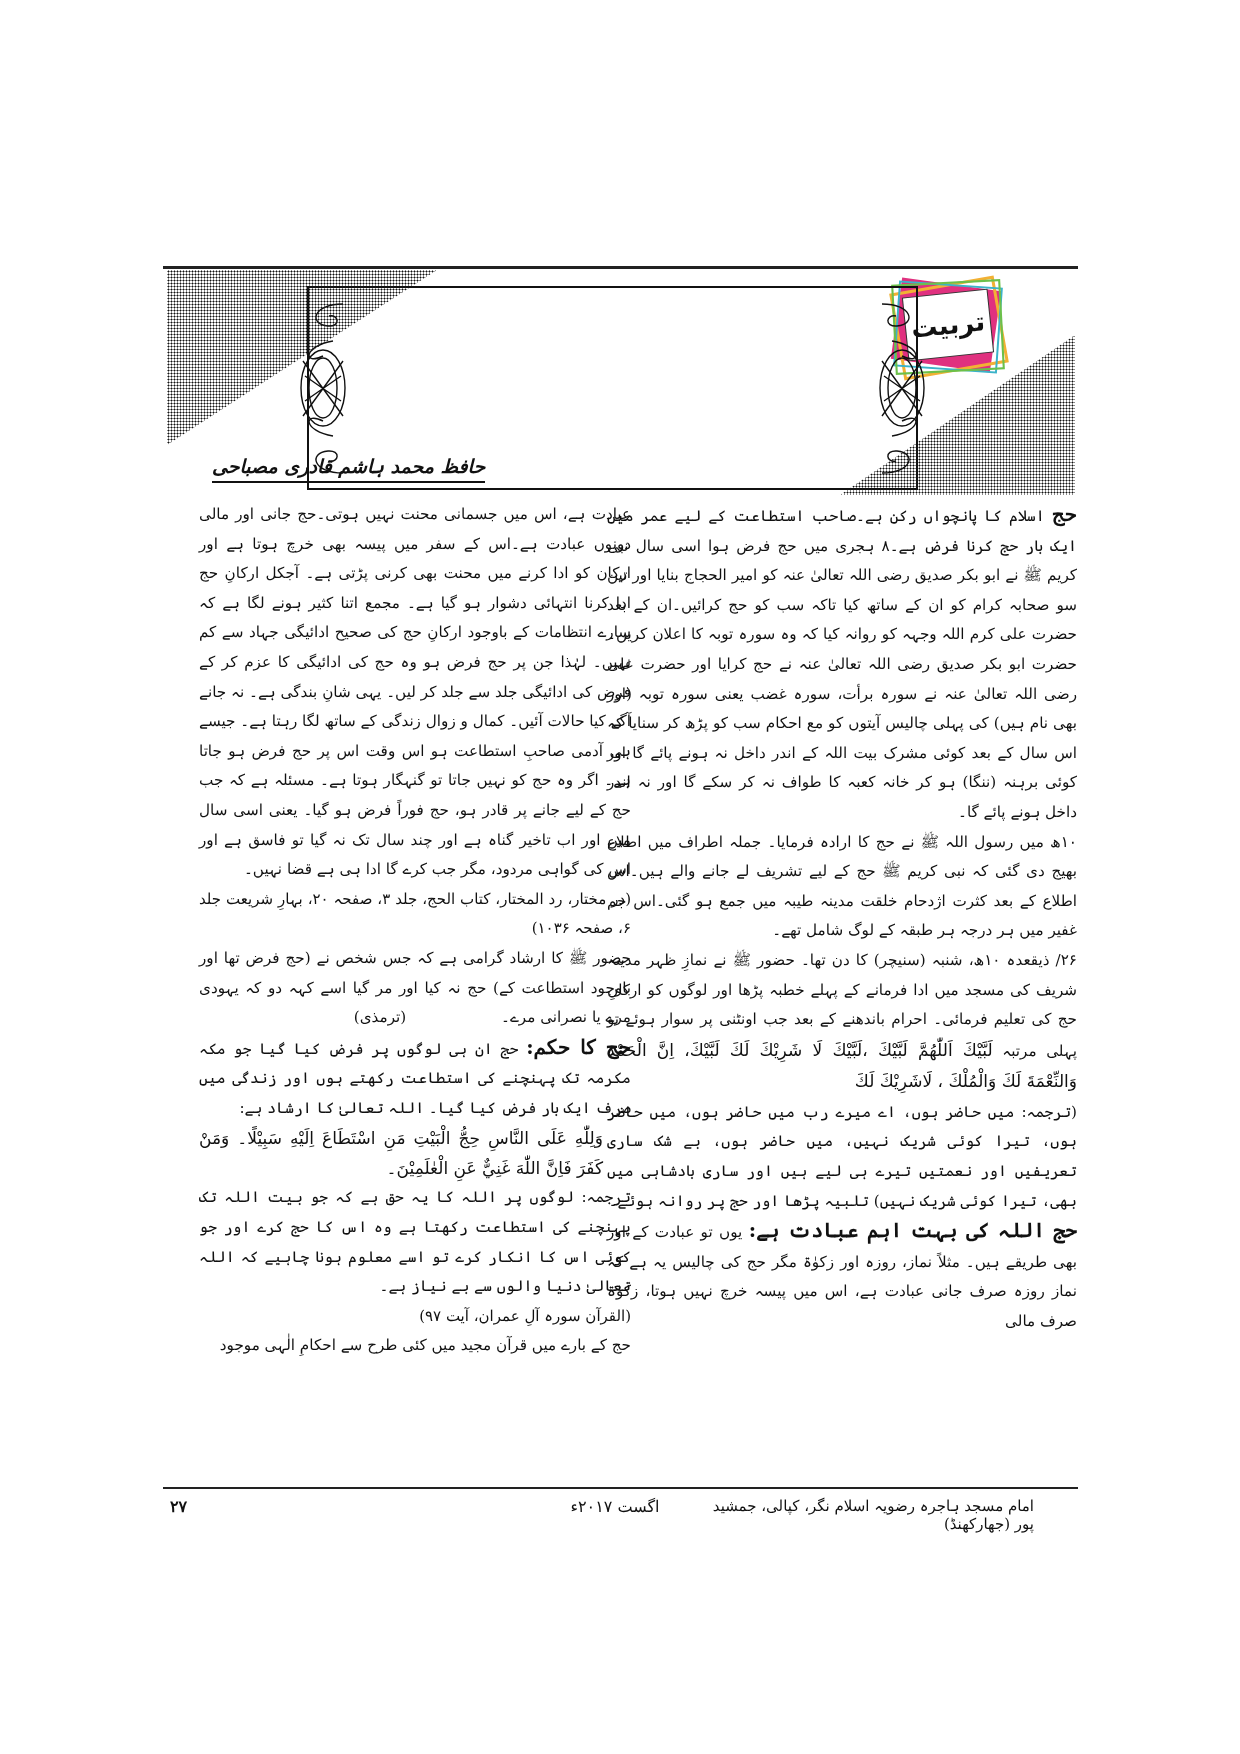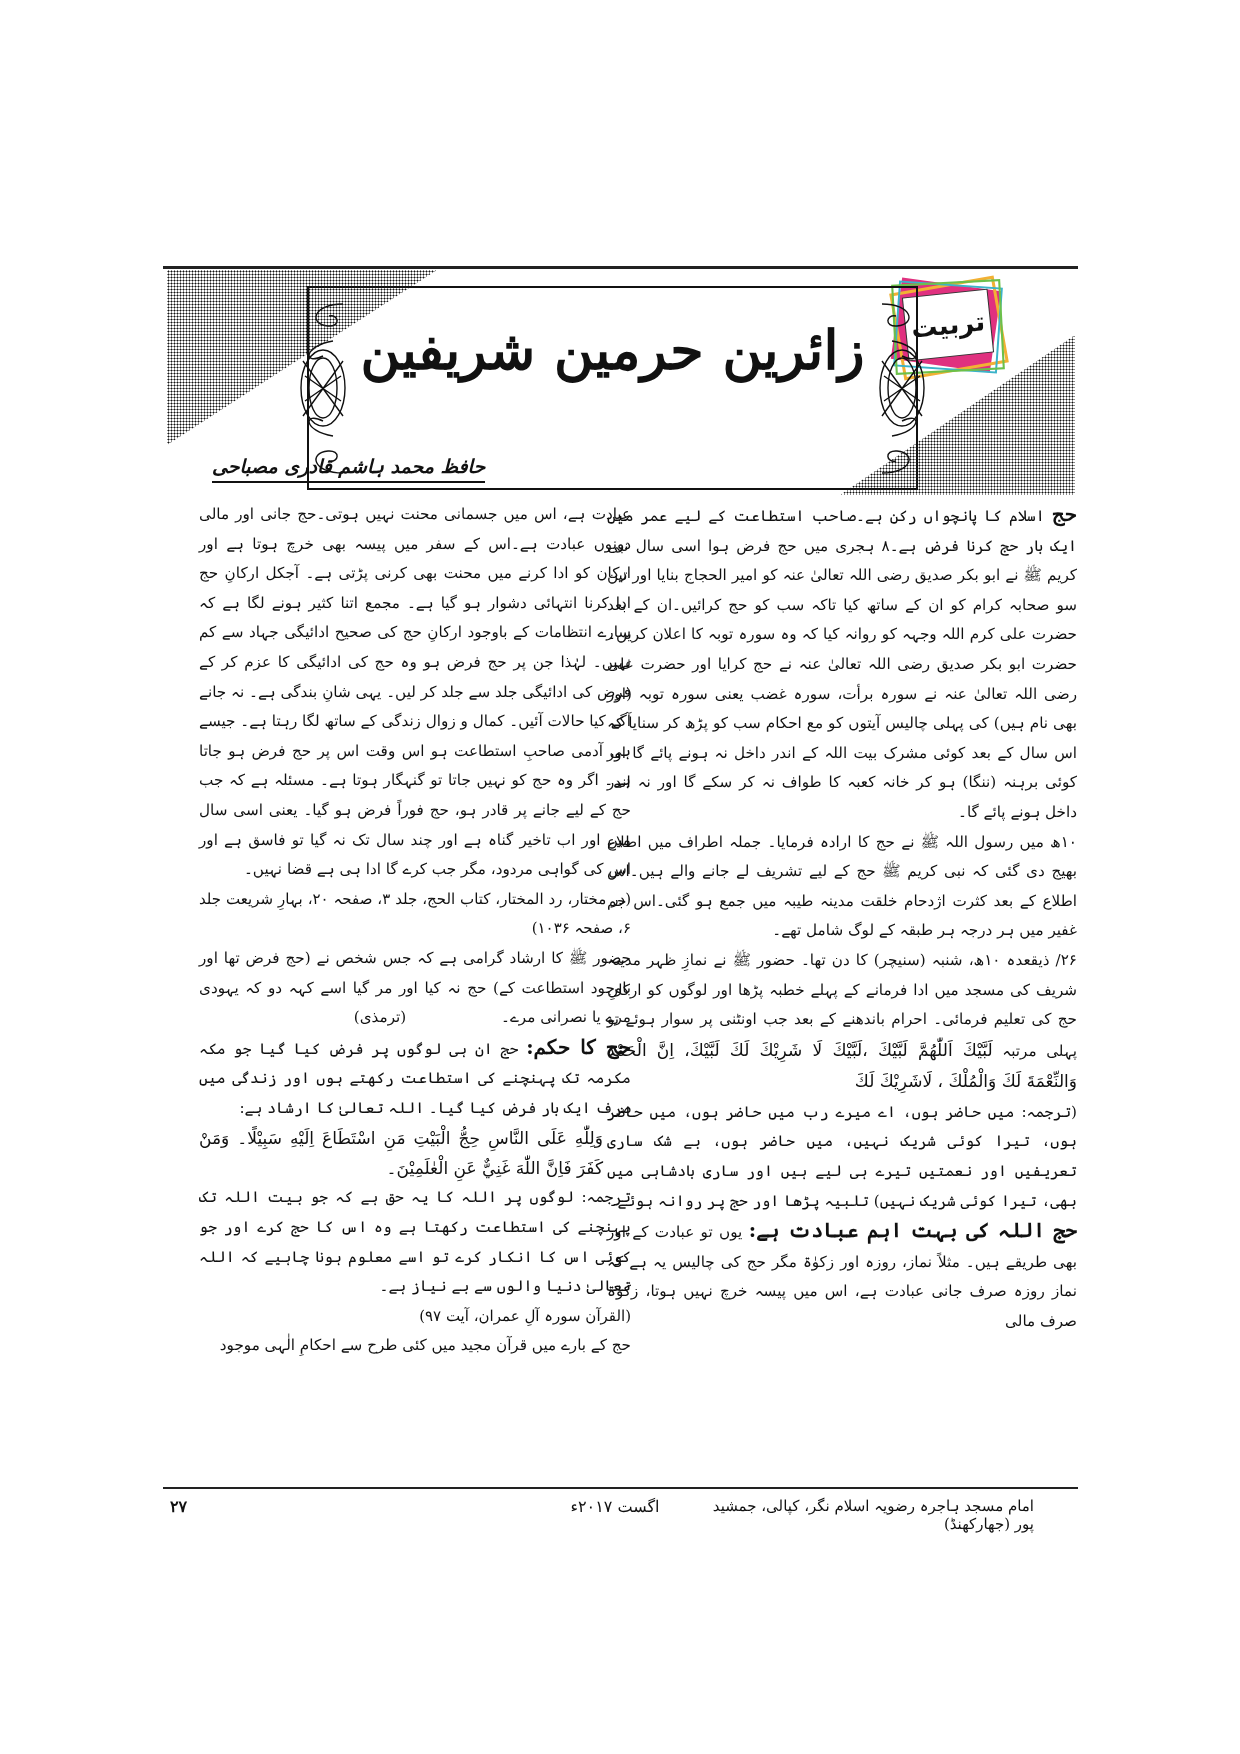--- a/index.html
+++ b/index.html
@@ -73,21 +73,20 @@
   <div class="badge-wrap">
     <div class="badge-layer" style="background:#e0317f; transform:rotate(8deg);"></div>
     <div class="badge-layer" style="border:3px solid #f2b134; transform:rotate(-10deg);"></div>
     <div class="badge-layer" style="border:2px solid #3bb3c9; transform:rotate(4deg);"></div>
     <div class="badge-layer" style="border:2px solid #6cc04a; transform:rotate(-3deg) scale(1.05);"></div>
     <div class="badge-core">تربیت</div>
   </div>
 
   <div class="title-frame">
     <div class="title-box">
-      <div class="main-title">زائرین حرمین شریفین</div>
     </div>
     <svg class="scroll scroll-left" viewBox="0 0 60 185">
       <g fill="none" stroke="#111" stroke-width="1.4">
         <path d="M50 8 C20 8 15 28 35 30 C48 31 46 18 36 20"></path>
         <path d="M50 177 C20 177 15 157 35 155 C48 154 46 167 36 165"></path>
         <ellipse cx="30" cy="92" rx="22" ry="38"></ellipse>
         <ellipse cx="30" cy="92" rx="14" ry="30"></ellipse>
         <path d="M10 65 L50 120 M10 120 L50 65 M12 80 L48 105 M12 105 L48 80"></path>
         <path d="M40 45 C10 50 10 70 30 60"></path>
         <path d="M40 140 C10 135 10 115 30 125"></path>

